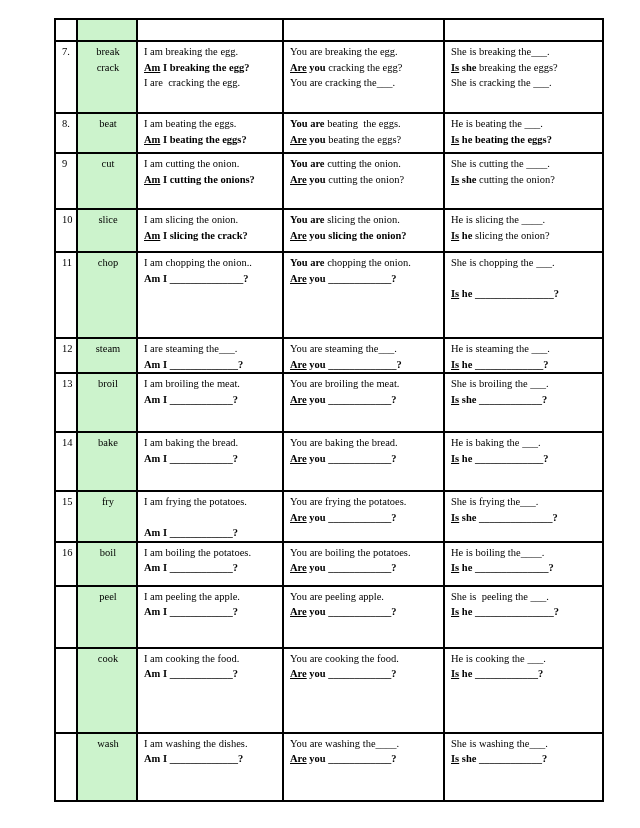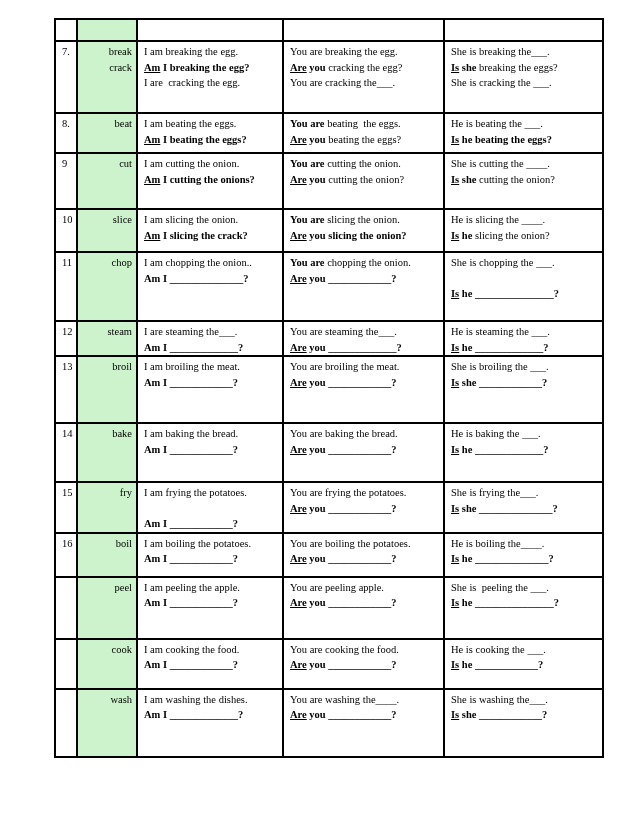--- a/index.html
+++ b/index.html
@@ -31,21 +31,21 @@
     line-height: 15.5px;
     overflow: hidden;
   }
   td.numcell {
     font-size: 8.5px;
     line-height: 11px;
     padding: 2px 0 0 3px;
   }
   td.verbcell {
     background: var(--verb-bg, #ccf3cc);
-    text-align: right;
+    text-align: center;
     padding: 2px 1px 0 1px;
   }
   .line {
     white-space: pre;
     height: 15.5px;
   }
   .b { font-weight: bold; }
   .u { text-decoration: underline; }
 </style>
 </head>
@@ -137,21 +137,21 @@
           </td>
           <td>
             <div class="line"><span class="b">You are</span><span> slicing the onion.</span></div>
             <div class="line"><span class="b u">Are</span><span class="b"> you slicing the onion?</span></div>
           </td>
           <td>
             <div class="line"><span>He is slicing the ____.</span></div>
             <div class="line"><span class="b u">Is</span><span class="b"> he</span><span> slicing the onion?</span></div>
           </td>
         </tr>
-        <tr style="height: 69px;">
+        <tr style="height: 86px;">
           <td class="numcell">11</td>
           <td class="verbcell">
             <div class="line">chop</div>
           </td>
           <td>
             <div class="line"><span>I am chopping the onion..</span></div>
             <div class="line"><span class="b">Am I ______________?</span></div>
           </td>
           <td>
             <div class="line"><span class="b">You are</span><span> chopping the onion.</span></div>
@@ -174,21 +174,21 @@
           </td>
           <td>
             <div class="line"><span>You are steaming the___.</span></div>
             <div class="line"><span class="b u">Are</span><span class="b"> you _____________?</span></div>
           </td>
           <td>
             <div class="line"><span>He is steaming the ___.</span></div>
             <div class="line"><span class="b u">Is</span><span class="b"> he _____________?</span></div>
           </td>
         </tr>
-        <tr style="height: 67px; margin-left: 6px;">
+        <tr style="height: 59px; margin-left: 6px;">
           <td class="numcell">13</td>
           <td class="verbcell">
             <div class="line">broil</div>
           </td>
           <td>
             <div class="line"><span>I am broiling the meat.</span></div>
             <div class="line"><span class="b">Am I ____________?</span></div>
           </td>
           <td>
             <div class="line"><span>You are broiling the meat.</span></div>
@@ -265,21 +265,21 @@
           </td>
           <td>
             <div class="line"><span>You are peeling apple.</span></div>
             <div class="line"><span class="b u">Are</span><span class="b"> you ____________?</span></div>
           </td>
           <td>
             <div class="line"><span>She is  peeling the ___.</span></div>
             <div class="line"><span class="b u">Is</span><span class="b"> he _______________?</span></div>
           </td>
         </tr>
-        <tr style="height: 50px;">
+        <tr style="height: 85px;">
           <td class="numcell"></td>
           <td class="verbcell">
             <div class="line">cook</div>
           </td>
           <td>
             <div class="line"><span>I am cooking the food.</span></div>
             <div class="line"><span class="b">Am I ____________?</span></div>
           </td>
           <td>
             <div class="line"><span>You are cooking the food.</span></div>

